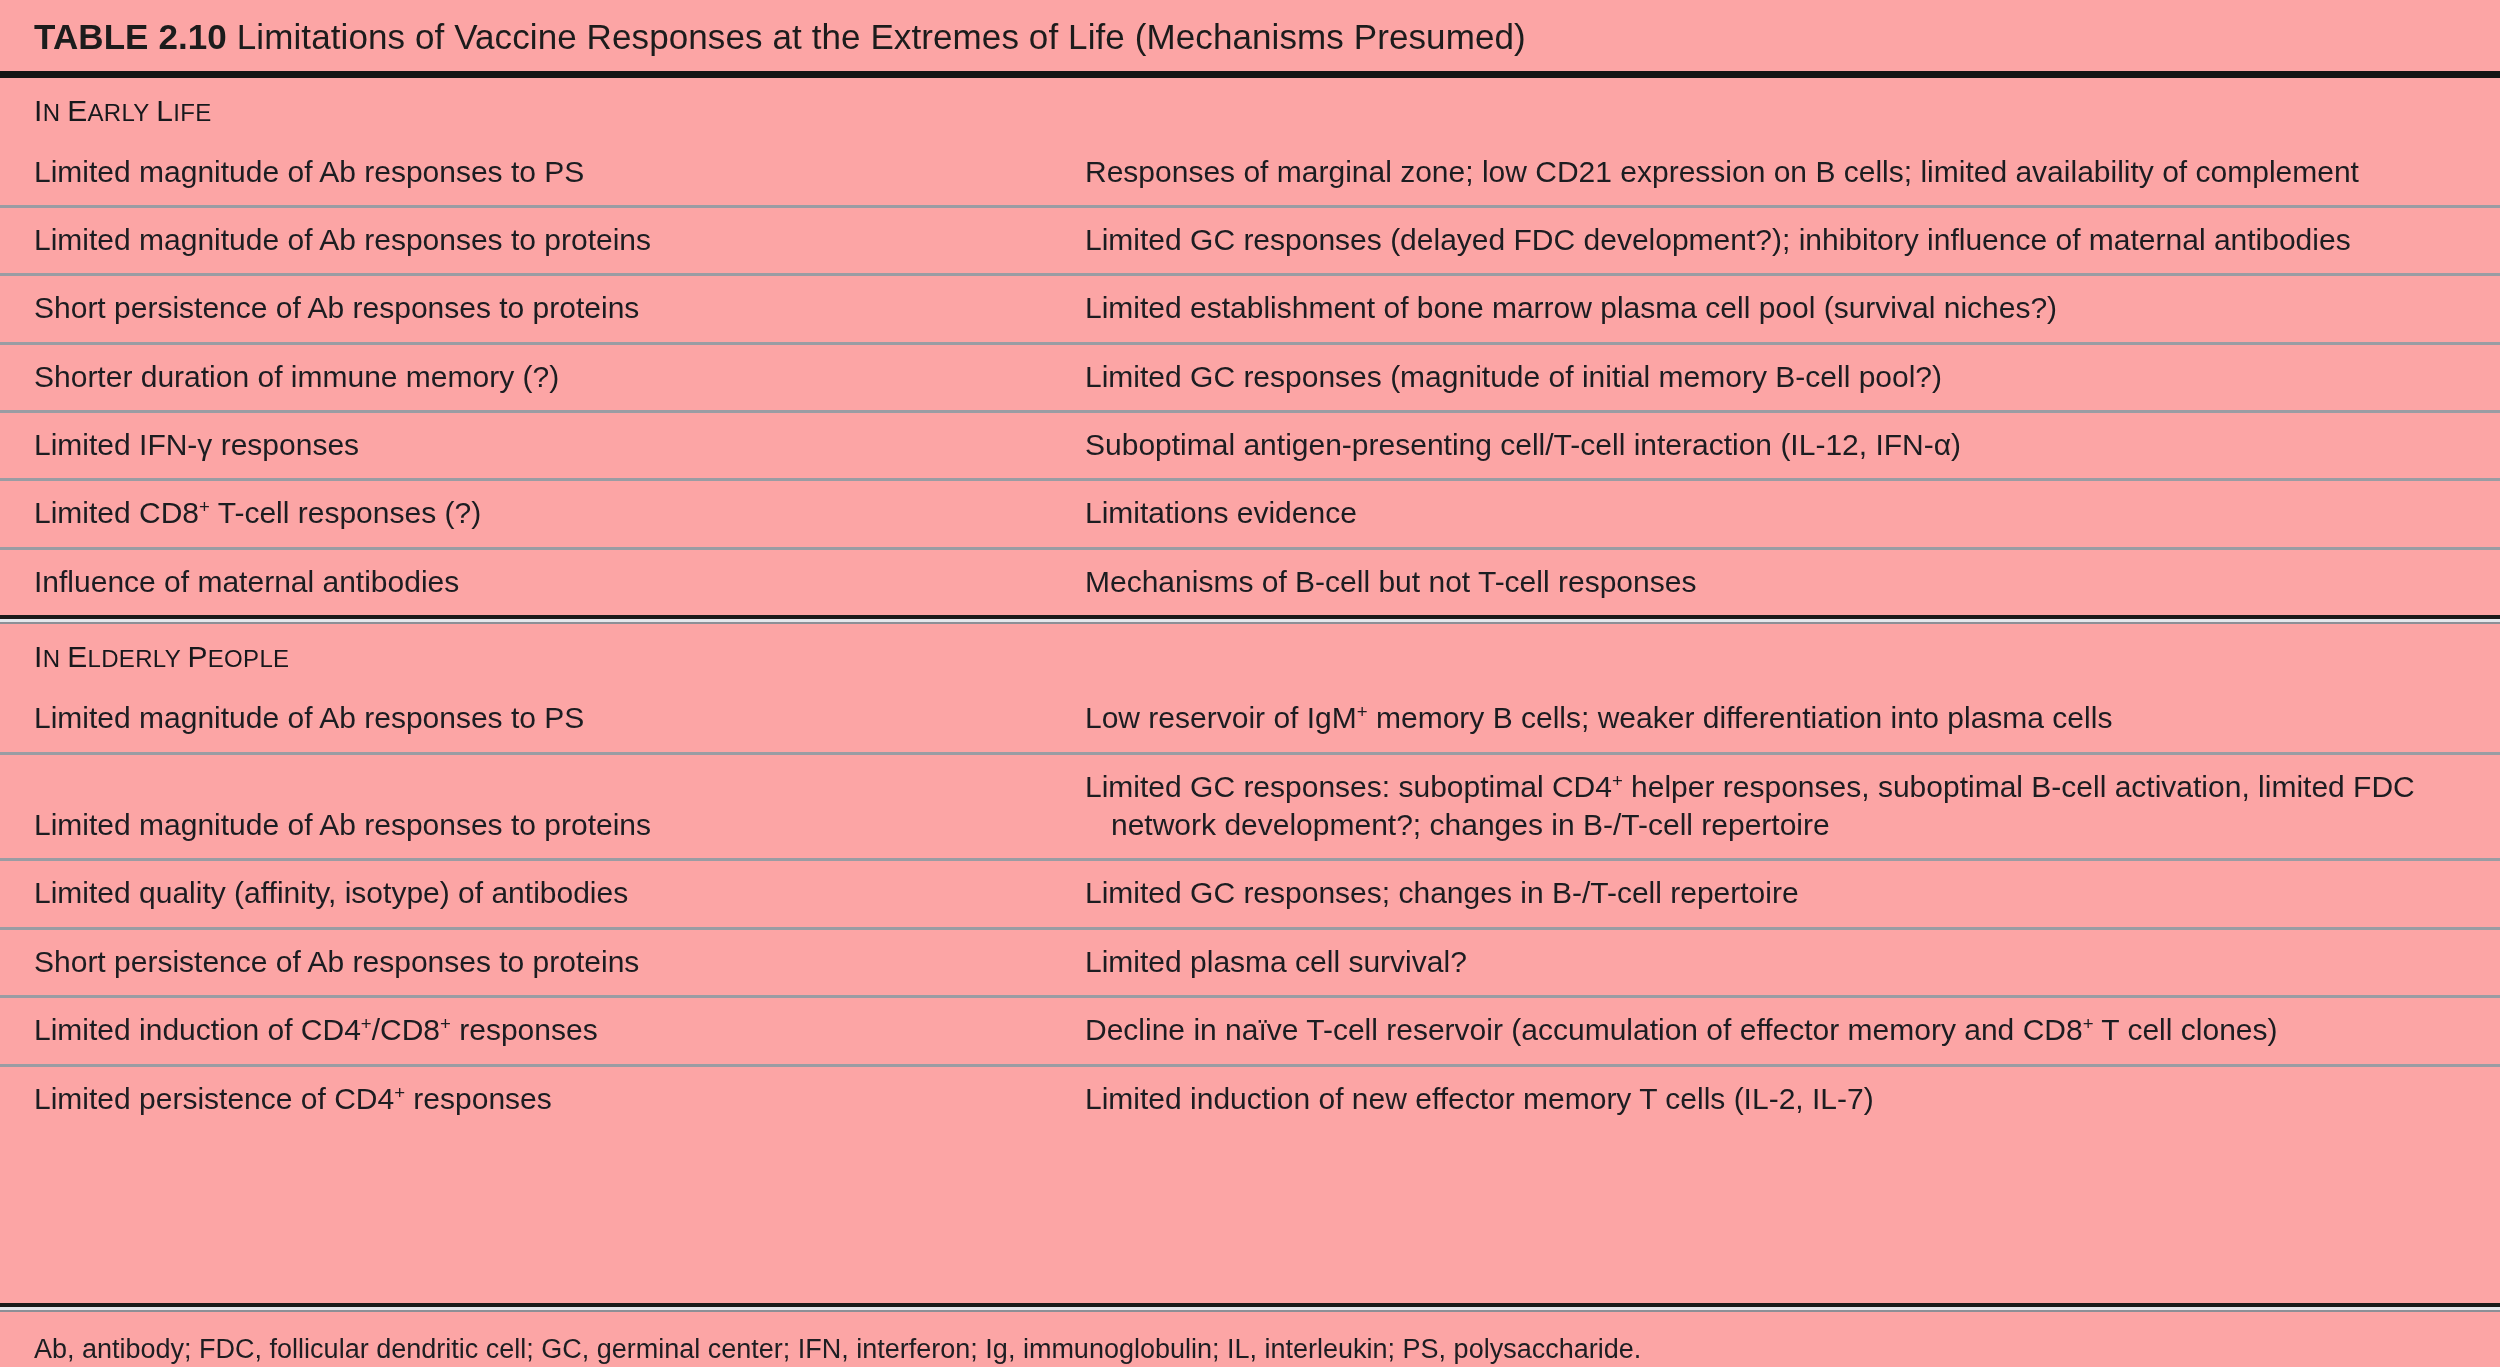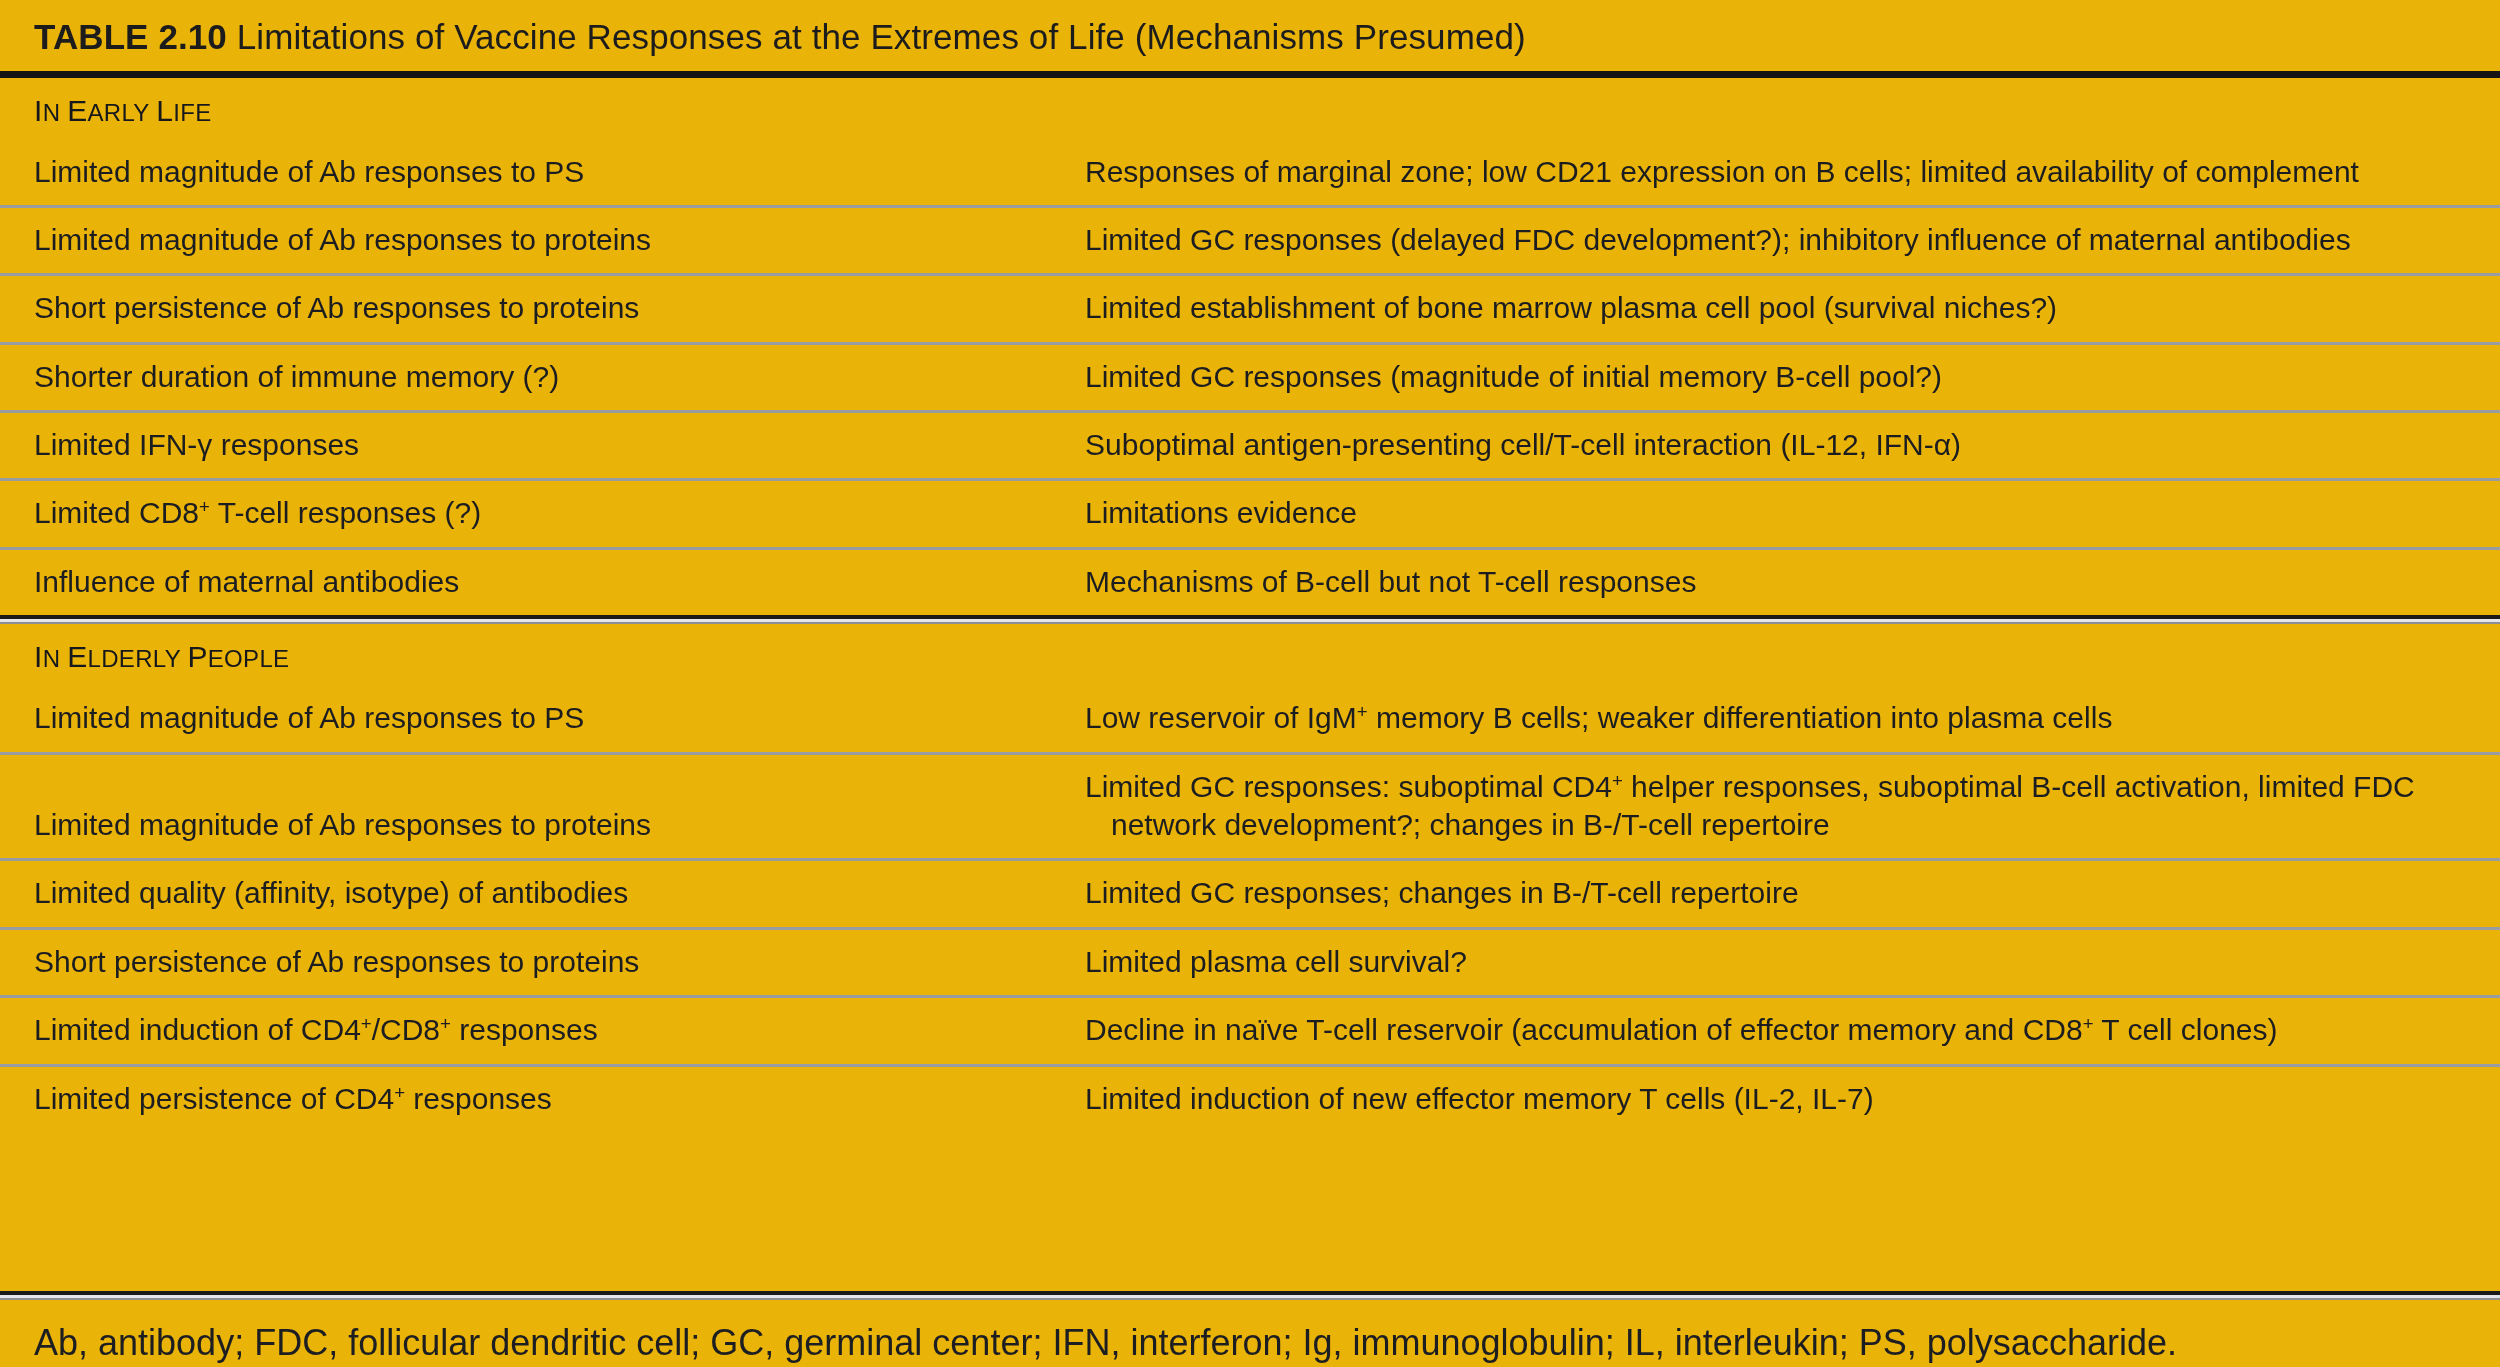--- a/index.html
+++ b/index.html
@@ -9,21 +9,21 @@
     background: #ffffff;
   }
   body {
     font-family: "Liberation Sans", sans-serif;
     -webkit-font-smoothing: antialiased;
   }
   #table-root {
     width: 2500px;
     height: 1367px;
     box-sizing: border-box;
-    background: #eab308;
+    background: #fca5a5;
     position: relative;
     overflow: hidden;
     display: flex;
     flex-direction: column;
   }
   
   .table-title {
     padding: 18px 0 14px 34px;
     font-size: 35px;
     color: #1c1c1c;
@@ -98,21 +98,21 @@
     text-indent: -26px;
     margin-left: 26px;
   }
   sup {
     font-size: 0.62em;
     line-height: 0;
     vertical-align: 0.52em;
   }
   
   .footnote {
-    font-size: 36px;
+    font-size: 27px;
     color: #1d1e22;
     padding: 20px 34px 0 34px;
     line-height: 1.3;
   }
 </style>
 </head>
 <body>
 
 <div id="table-root">
 

